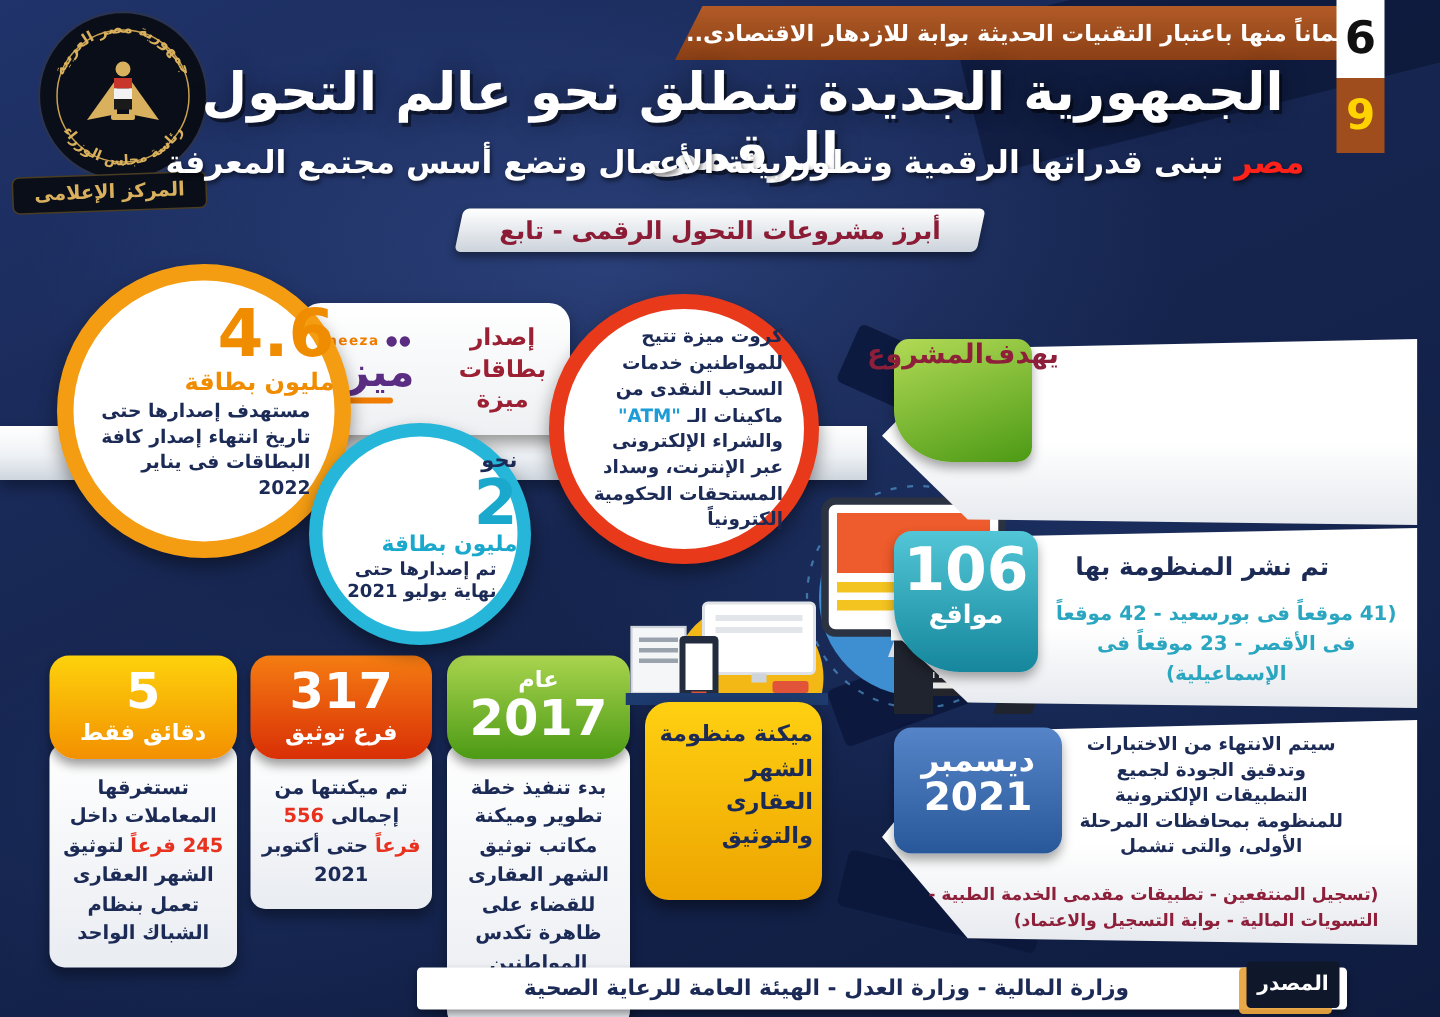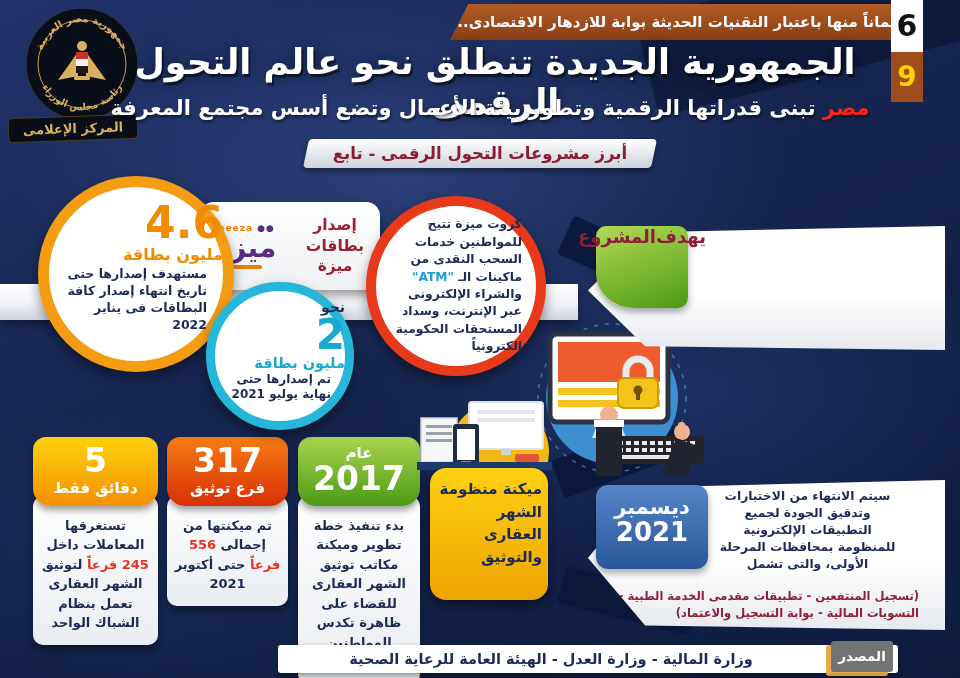--- a/index.html
+++ b/index.html
@@ -132,21 +132,21 @@
   .dec-text { position:absolute; left:126px; right:44px; top:8px; z-index:2; text-align:center;
     color:#1c2a56; font-size:12.3px; font-weight:bold; line-height:1.38; }
   .dec-detail { position:absolute; left:16px; right:26px; top:108px; z-index:2; text-align:right;
     color:#8e1f3a; font-size:11.5px; font-weight:bold; line-height:1.45; }
   
   .footer-bar { position:absolute; left:278px; top:645px; width:620px; height:28px; z-index:4;
     background:#ffffff; border-radius:3px; box-shadow:0 3px 6px rgba(0,0,0,.4); }
   .footer-text { position:absolute; inset:0; padding-right:74px; color:#1c2a56;
     font-size:14.5px; font-weight:bold; text-align:center; line-height:28px; white-space:nowrap; }
   .source-label { position:absolute; right:5px; top:-4px; width:62px; height:31px;
-    background:#737373; color:#fff; border-radius:3px; font-size:13.5px; font-weight:bold;
+    background:#0f172a; color:#fff; border-radius:3px; font-size:13.5px; font-weight:bold;
     text-align:center; line-height:31px; box-shadow:-5px 4px 0 rgba(233,164,62,.95); }
 </style>
 </head>
 <body>
 
 <div class="page">
 
   <div class="bigband"></div>
   <div class="chev chev1"></div>
   <div class="chev chev2"></div>
@@ -330,20 +330,29 @@
 
 
   <div class="rcard rcard-goal">
     <div class="shape"></div>
     <div class="corner-goal">
       <span>يهدف</span>
       <span>المشروع</span>
     </div>
   </div>
 
+  <div class="rcard rcard-deploy">
+    <div class="shape"></div>
+    <div class="corner-deploy">
+      <span class="v">106</span>
+      <span class="u">مواقع</span>
+    </div>
+    <div class="deploy-label">تم نشر المنظومة بها</div>
+    <div class="deploy-detail">(41 موقعاً فى بورسعيد - 42 موقعاً فى الأقصر - 23 موقعاً فى الإسماعيلية)</div>
+  </div>
 
   <div class="rcard rcard-dec">
     <div class="shape"></div>
     <div class="corner-dec">
       <span class="l1">ديسمبر</span>
       <span class="l2">2021</span>
     </div>
     <div class="dec-text">سيتم الانتهاء من الاختبارات وتدقيق الجودة لجميع التطبيقات الإلكترونية للمنظومة بمحافظات المرحلة الأولى، والتى تشمل</div>
     <div class="dec-detail">(تسجيل المنتفعين - تطبيقات مقدمى الخدمة الطبية - التسويات المالية - بوابة التسجيل والاعتماد)</div>
   </div>

